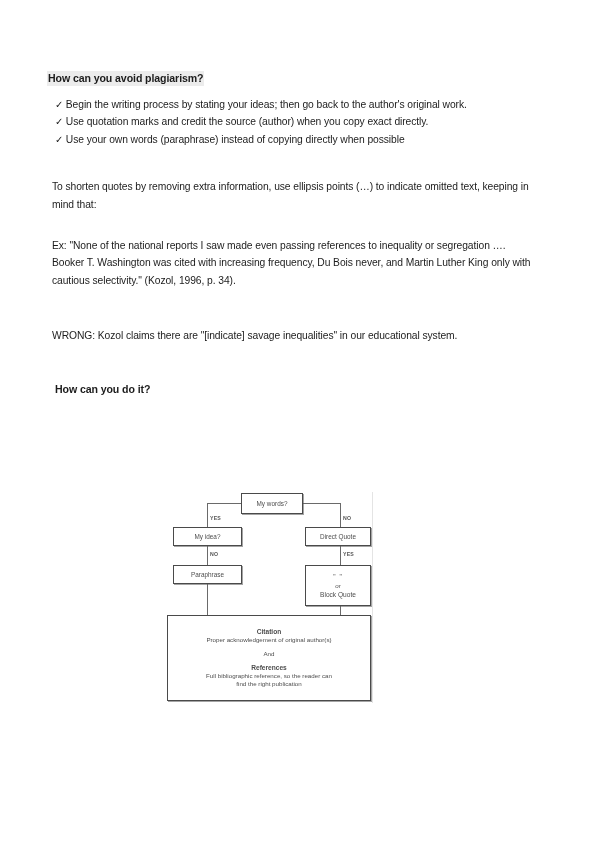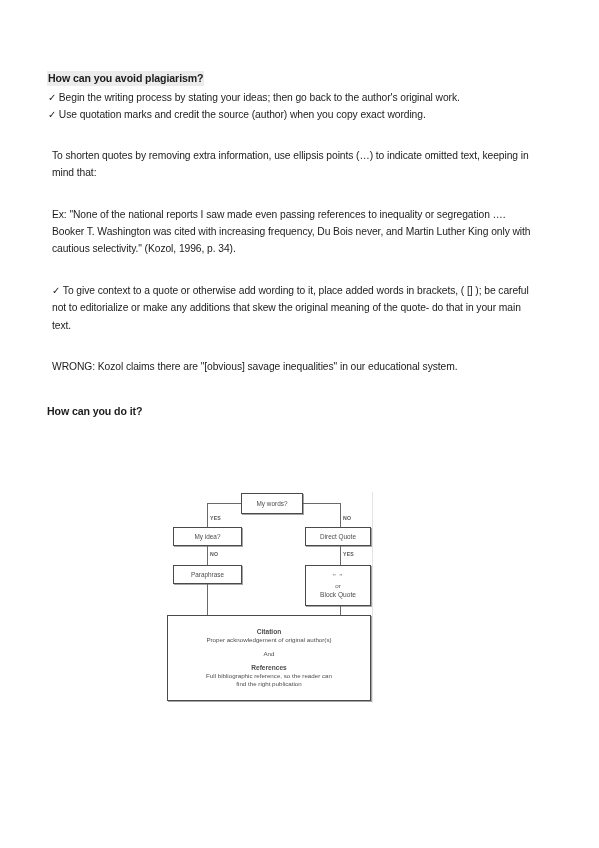--- a/index.html
+++ b/index.html
@@ -39,27 +39,27 @@
     letter-spacing: -0.1px;
     background: #ececec;
     display: inline-block;
     padding: 0 1px;
     text-align: center;
   }
 
   h2.section-heading-plain {
     font-size: 10.6px;
     font-weight: bold;
-    margin: 0;
+    margin: 8px;
     line-height: 15px;
     letter-spacing: -0.1px;
   }
 
   .list {
-    margin: 1px;
+    margin: 8px;
     padding: 0;
     list-style: none;
   }
 
   .list li {
     font-size: 10.3px;
     line-height: 17.4px;
     letter-spacing: -0.08px;
     margin: 0;
     padding: 0;
@@ -168,39 +168,39 @@
 <body>
 
 <div class="page">
 
   <div class="content">
 
     <h1 class="section-heading">How can you avoid plagiarism?</h1>
 
     <ul class="list">
       <li><span class="mark">✓</span><span>Begin the writing process by stating your ideas; then go back to the author's original work.</span></li>
-      <li><span class="mark">✓</span><span>Use quotation marks and credit the source (author) when you copy exact wording.</span></li>
+      <li><span class="mark">✓</span><span>Use quotation marks and credit the source (author) when you copy exact directly.</span></li>
+      <li><span class="mark">✓</span><span>Use your own words (paraphrase) instead of copying directly when possible</span></li>
     </ul>
 
     <div class="gap-lg"></div>
 
     <p class="para">To shorten quotes by removing extra information, use ellipsis points (…) to indicate omitted text, keeping in mind that:</p>
 
 
     <div class="gap-md"></div>
 
     <p class="para">Ex: "None of the national reports I saw made even passing references to inequality or segregation …. Booker T. Washington was cited with increasing frequency, Du Bois never, and Martin Luther King only with cautious selectivity." (Kozol, 1996, p. 34).</p>
 
     <div class="gap-md"></div>
 
-    <p class="para"><span class="mark">✓</span><span>To give context to a quote or otherwise add wording to it, place added words in brackets, ( [] ); be careful not to editorialize or make any additions that skew the original meaning of the quote- do that in your main text.</span></p>
 
     <div class="gap-md"></div>
 
-    <p class="para">WRONG: Kozol claims there are "[obvious] savage inequalities" in our educational system.</p>
+    <p class="para">WRONG: Kozol claims there are "[indicate] savage inequalities" in our educational system.</p>
 
     <div class="gap-lg"></div>
     <div class="gap-sm"></div>
 
     <h2 class="section-heading-plain">How can you do it?</h2>
   </div>
 
   <div class="figure">
     <div class="fig-frame"></div>
 

